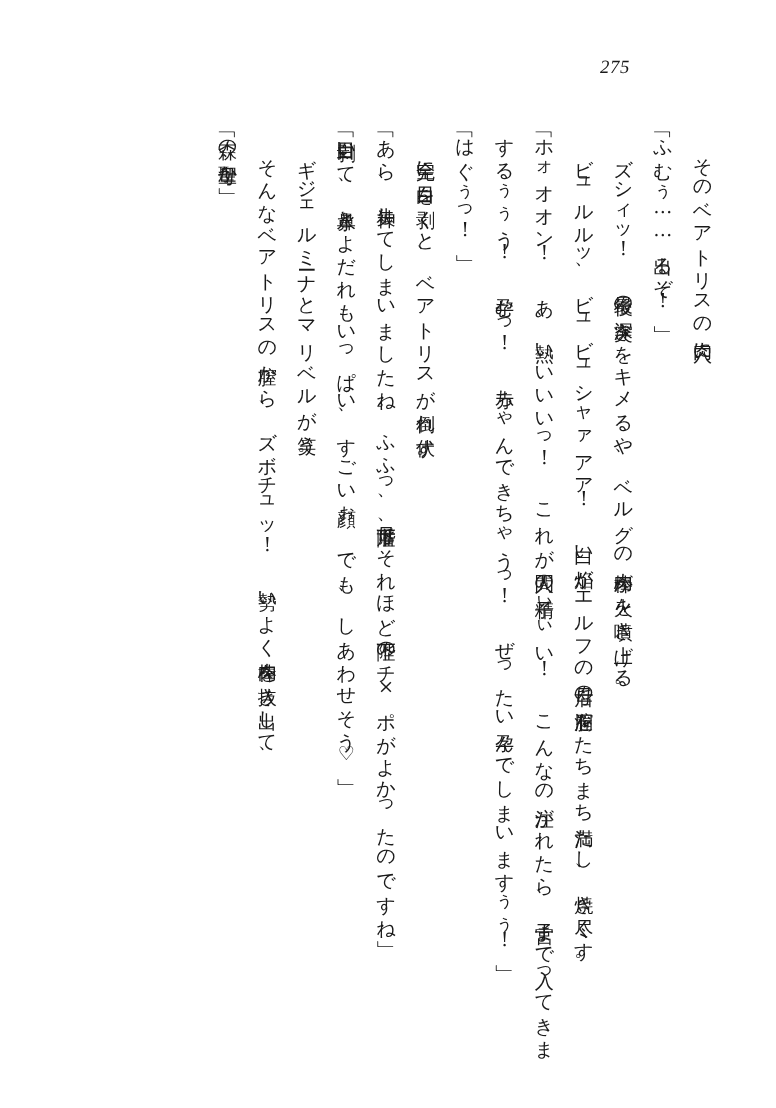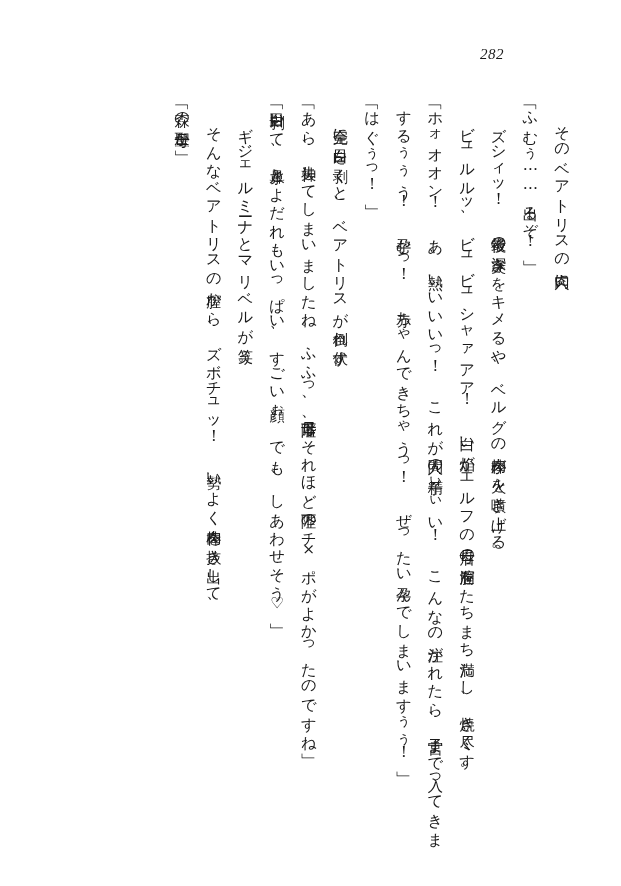--- a/index.html
+++ b/index.html
@@ -51,21 +51,21 @@
   }
   .para.indent {
     text-indent: 1em;
   }
 </style>
 </head>
 <body>
 
 <div class="page">
 
-  <div class="page-number">282</div>
+  <div class="page-number">275</div>
 
   <div class="body-text">
     <div class="para indent">そのベアトリスの肉穴に、</div>
     <div class="para">「ふむぅ……出るぞ!」</div>
     <div class="para">　ズシィッ!　最後の深突きをキメるや、ベルグの肉棒が火を噴き上げる。</div>
     <div class="para">　ビュルルッ、ビュビュシャァアア!　白い焔がエルフの母后の膣洞をたちまち満たし、焼き尽くす。</div>
     <div class="para">「ホォオオン!　あ、熱いいいいっ!　これが人間の精子ぃぃい!　こんなの注がれたら、子宮まで入ってきまするぅぅう!　孕むっ!　赤ちゃんできちゃうっ!　ぜったい孕んでしまいますぅぅ!」</div>
     <div class="para">「はぐぅっ!」</div>
     <div class="para">　完全に白目を剥くと、ベアトリスが倒れ伏す。</div>
     <div class="para">「あら、失神してしまいましたね。ふふっ、母后陛下、それほど陛下のチ×ポがよかったのですね」</div>

